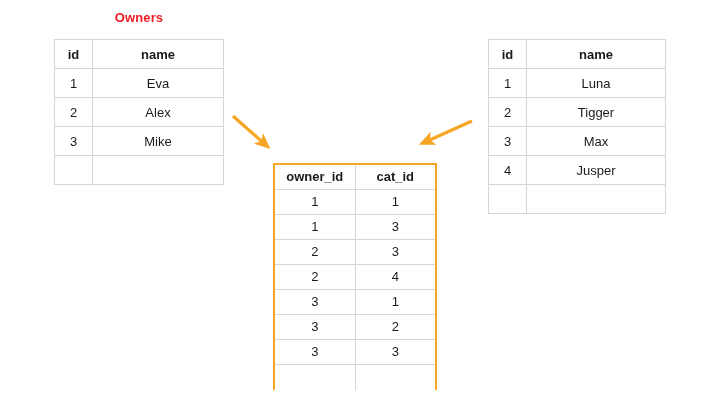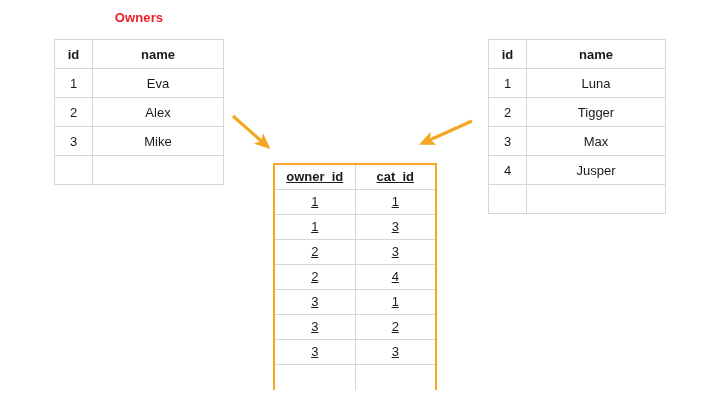--- a/index.html
+++ b/index.html
@@ -87,21 +87,21 @@
   
   #junction-table {
     left: 271px;
     top: 163px;
     width: 164px;
     border-left: 2px solid #f5a623;
     border-right: 2px solid #f5a623;
     border-top: 2px solid #f5a623;
     border-bottom: none;
   }
-  #junction-table th, #junction-table td { height: 25px; text-decoration: underline; }
+  #junction-table th, #junction-table td { height: 25px; }
   #junction-table .empty-row td { height: 26px; border-bottom: none; }
 
   
   .col-id   { width: 38px; }
   .col-name { width: auto; }
   .col-half { width: 50%; }
 
   
   .arrow-svg {
     position: absolute;

